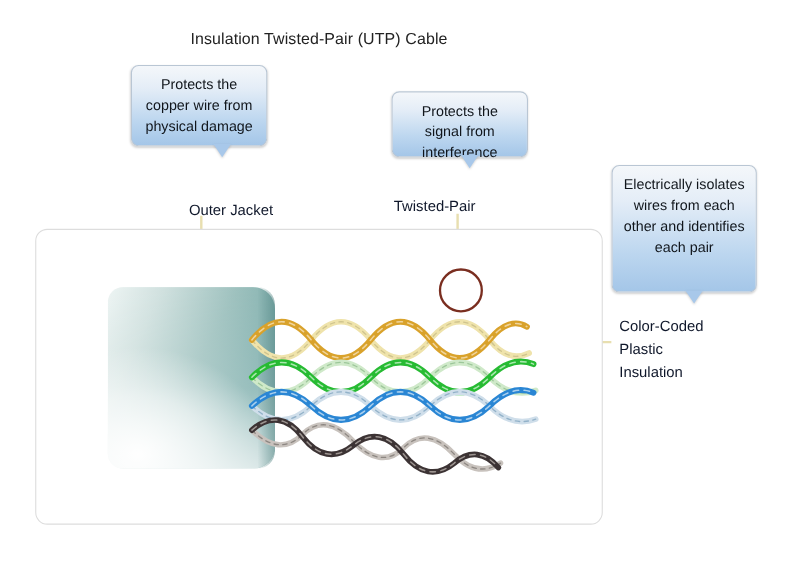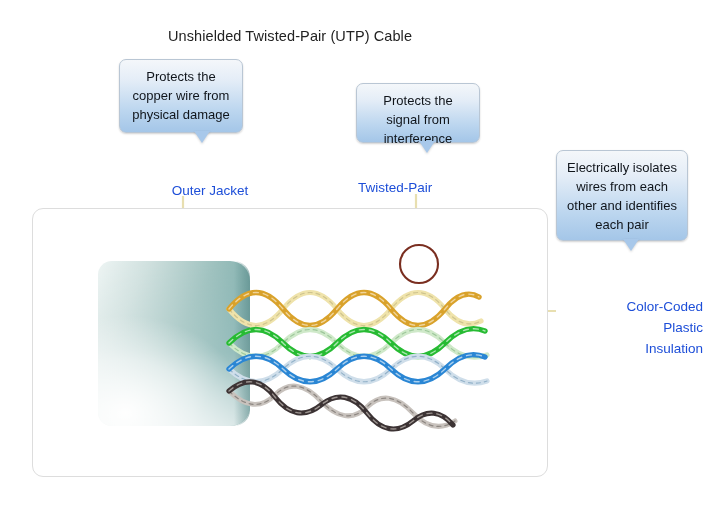--- a/index.html
+++ b/index.html
@@ -66,35 +66,35 @@
     top: 83px;
     width: 124px;
     height: 60px;
   }
   #callout-twisted-pair .tail { left: 62px; }
 
   #callout-insulation {
     left: 556px;
     top: 150px;
     width: 132px;
-    height: 91px;
+    height: 116px;
   }
   #callout-insulation .tail { left: 66px; }
 
   
   .inline-label {
     position: absolute;
     font-size: 13.5px;
-    color: #1d4ed8;
+    color: #0f172a;
     line-height: 21px;
     white-space: pre-line;
   }
   #label-outer-jacket { left: 142px; top: 180px; width: 136px; text-align: center; }
   #label-twisted-pair { left: 358px; top: 177px; width: 122px; }
-  #label-insulation   { left: 563px; top: 296px; width: 140px; text-align: right; }
+  #label-insulation   { left: 563px; top: 286px; width: 140px; text-align: left; }
 
   
   #illustration-panel {
     position: absolute;
     left: 32px;
     top: 208px;
     width: 516px;
     height: 269px;
     box-sizing: border-box;
     border: 1px solid #dddddd;
@@ -134,21 +134,21 @@
 
   
   .arrow-svg { position: absolute; }
   #arrow-outer-jacket { left: 172px; top: 196px; }
   #arrow-twisted-pair { left: 405px; top: 194px; }
   #arrow-insulation   { left: 492px; top: 300px; }
 </style>
 </head>
 <body>
 
-<div id="diagram-title">Unshielded Twisted-Pair (UTP) Cable</div>
+<div id="diagram-title">Insulation Twisted-Pair (UTP) Cable</div>
 
 <div class="callout" id="callout-outer-jacket">
   <span>Protects the copper wire from physical damage</span>
   <span class="tail"></span>
 </div>
 
 <div class="callout" id="callout-twisted-pair">
   <span>Protects the signal from interference</span>
   <span class="tail"></span>
 </div>

